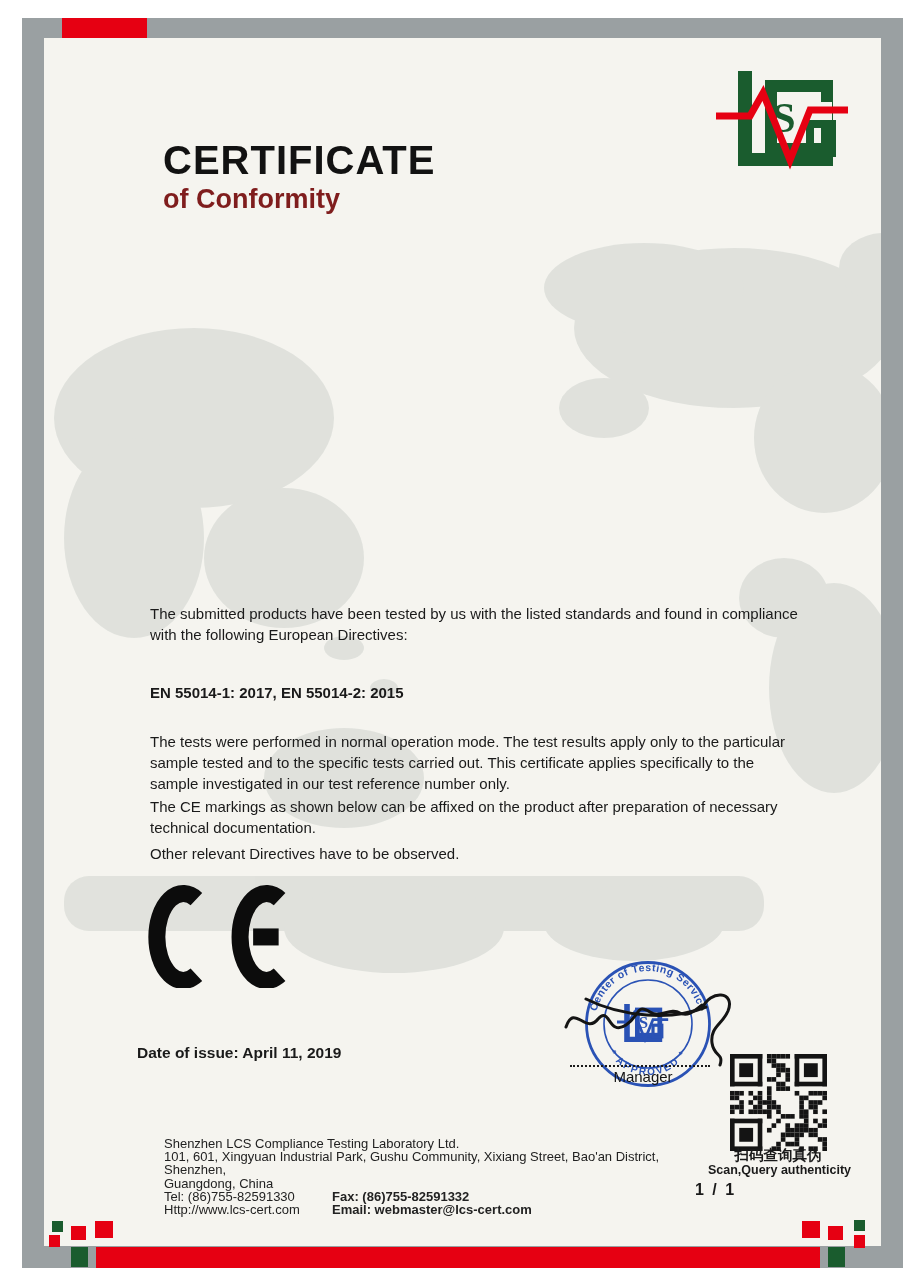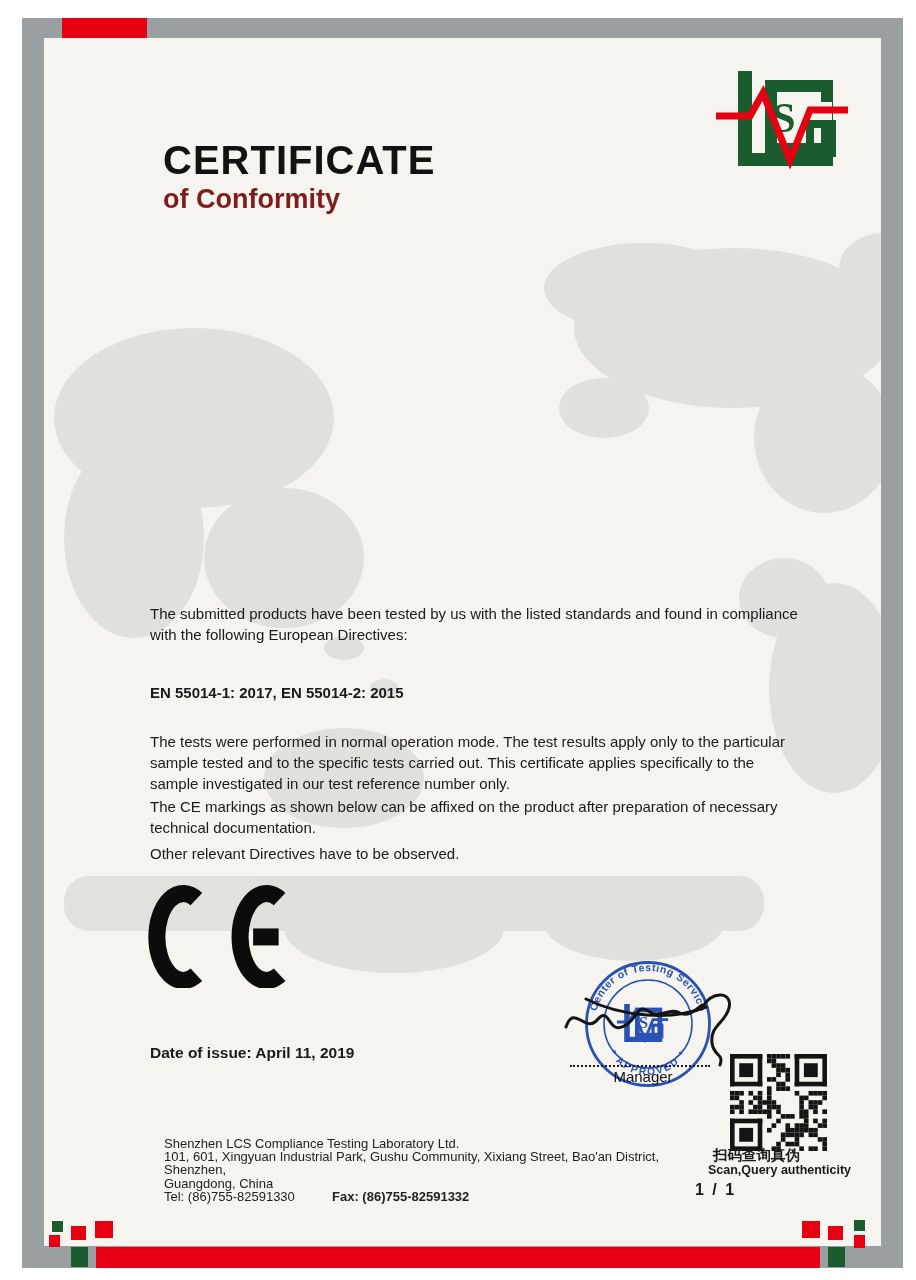--- a/index.html
+++ b/index.html
@@ -21,24 +21,24 @@
   .decor { z-index: 3; }
   
   .content { z-index: 4; }
   .title { left:163px; top:138px; font-size:40px; font-weight:700; letter-spacing:1px; color:#121212; }
   .subtitle { left:163px; top:184px; font-size:27px; font-weight:700; color:#7f1d1d; }
   .fieldrow .lbl  { position:absolute; left:150px; width:135px; font-size:15px; font-weight:700; }
   .fieldrow .col  { position:absolute; left:286px; font-size:15px; font-weight:700; }
   .fieldrow .val  { position:absolute; left:304px; width:500px; font-size:15px; font-weight:700; line-height:21px; }
   .para { left:150px; width:655px; font-size:15px; line-height:21px; }
   .bold { font-weight:700; }
-  .date { left:150px; top:1044px; font-size:15.5px; font-weight:700; }
+  .date { left:137px; top:1044px; font-size:15.5px; font-weight:700; }
   .dotline { left:570px; top:1053px; width:140px; height:14px; border-bottom:2px dotted #1a1a1a; z-index:5; }
   .manager { left:588px; top:1068px; width:110px; text-align:center; font-size:15px; color:#141414; z-index:5; }
-  .qr-zh { left:713px; top:1146px; width:130px; font-size:14.5px; font-weight:700; }
+  .qr-zh { left:713px; top:1146px; width:130px; text-align:center; font-size:14.5px; font-weight:700; }
   .qr-en { left:697px; top:1163px; width:165px; text-align:center; font-size:12.5px; font-weight:700; }
   .footer { left:164px; top:1137px; width:520px; font-size:13px; line-height:13.2px; color:#222; }
   .footrow { position:relative; }
   .footcol2 { position:absolute; left:168px; top:0;font-weight:bold; }
   .pagenum { left:695px; top:1181px; font-size:16px; font-weight:700; letter-spacing:2px; }
   svg { display:block; }
 </style>
 </head>
 <body>
 
@@ -321,17 +321,21 @@
   <div class="abs content qr-en">Scan,Query authenticity</div>
 
   <div class="abs content footer">
     <div class="footrow">Shenzhen LCS Compliance Testing Laboratory Ltd.</div>
     <div class="footrow">101, 601, Xingyuan Industrial Park, Gushu Community, Xixiang Street, Bao'an District, Shenzhen,</div>
     <div class="footrow">Guangdong, China</div>
     <div class="footrow">
       <span>Tel: (86)755-82591330</span>
       <span class="footcol2">Fax: (86)755-82591332</span>
     </div>
+    <div class="footrow">
+      <span>Http://www.lcs-cert.com</span>
+      <span class="footcol2">Email: webmaster@lcs-cert.com</span>
+    </div>
   </div>
 
   <div class="abs content pagenum">1 / 1</div>
 
 </div>
 
 </body></html>

